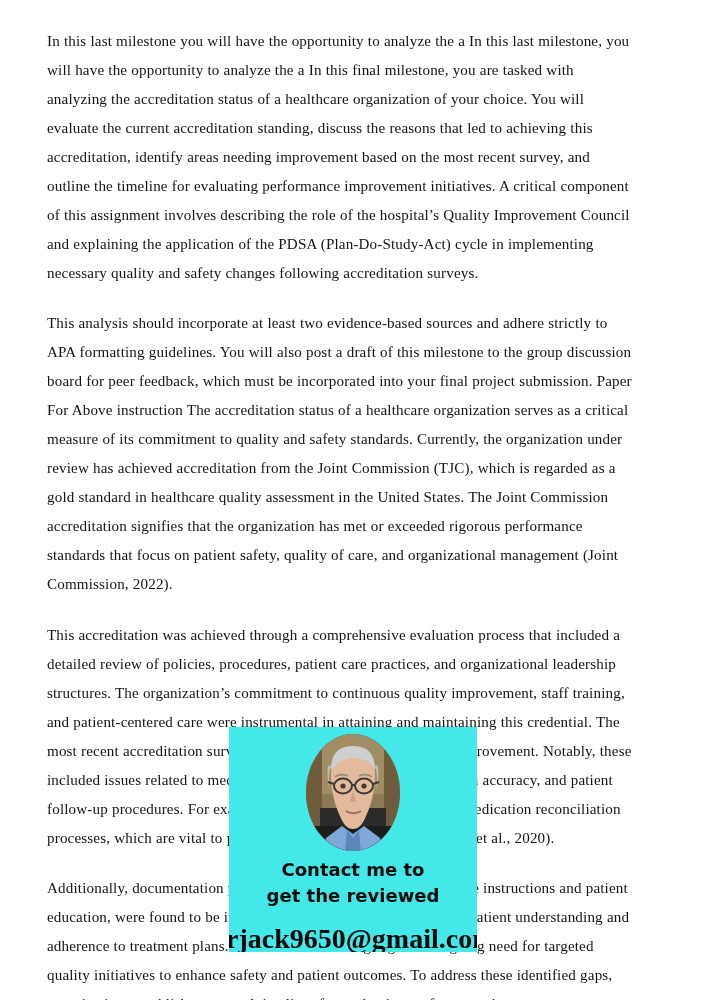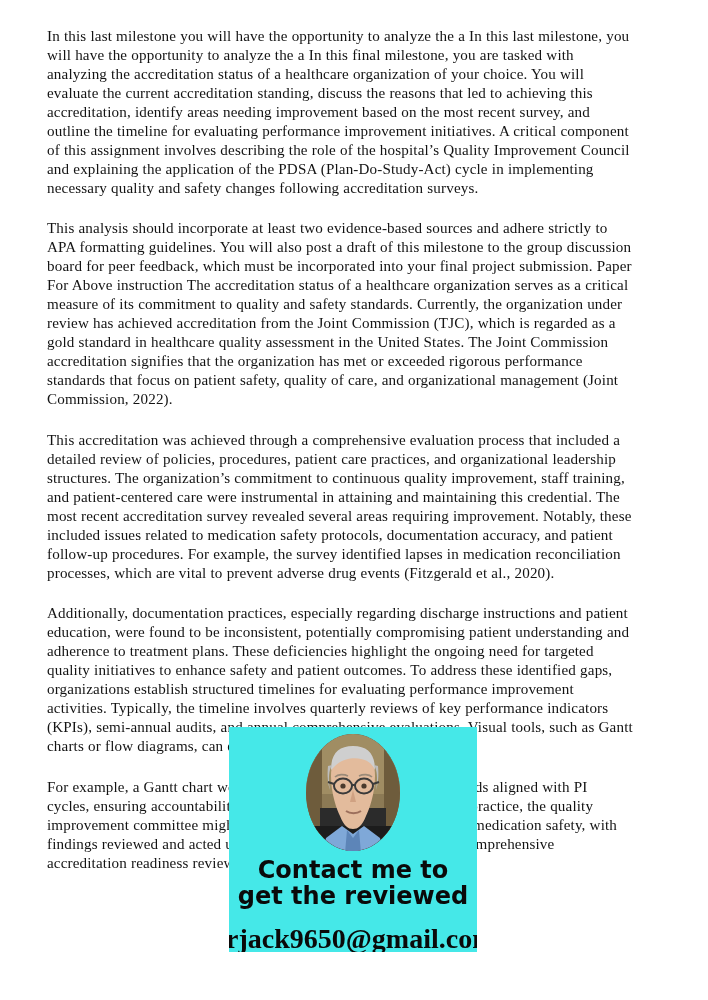--- a/index.html
+++ b/index.html
@@ -20,21 +20,21 @@
     overflow: hidden;
   }
   #doc-body {
     position: absolute;
     left: 47px;
     top: 27px;
     width: 587px;
   }
   .para {
     font-size: 15.1px;
-    line-height: 19px;
+    line-height: 29px;
     text-align: left;
     margin: 0 0 21.4px 0;
     color: #131313;
     letter-spacing: 0.01em;
     word-spacing: 0.01em;
   }
   .para:last-child { margin-bottom: 0; }
 
   
   #contact-overlay {
@@ -55,21 +55,21 @@
     margin-top: 7px;
     border-radius: 50% / 50%;
     overflow: hidden;
     position: relative;
     background: #6b5a40;
   }
   #contact-photo svg { display: block; }
   .overlay-line {
     font-family: "DejaVu Sans", "Liberation Sans", sans-serif;
     font-weight: 700;
-    font-size: 24px;
+    font-size: 18px;
     line-height: 26px;
     color: #0a0a0a;
     text-align: left;
     white-space: nowrap;
   }
   #overlay-line1 { margin-top: 6px; }
   #overlay-email {
     font-family: "Liberation Serif", "DejaVu Serif", serif;
     font-weight: 700;
     font-size: 28px;

